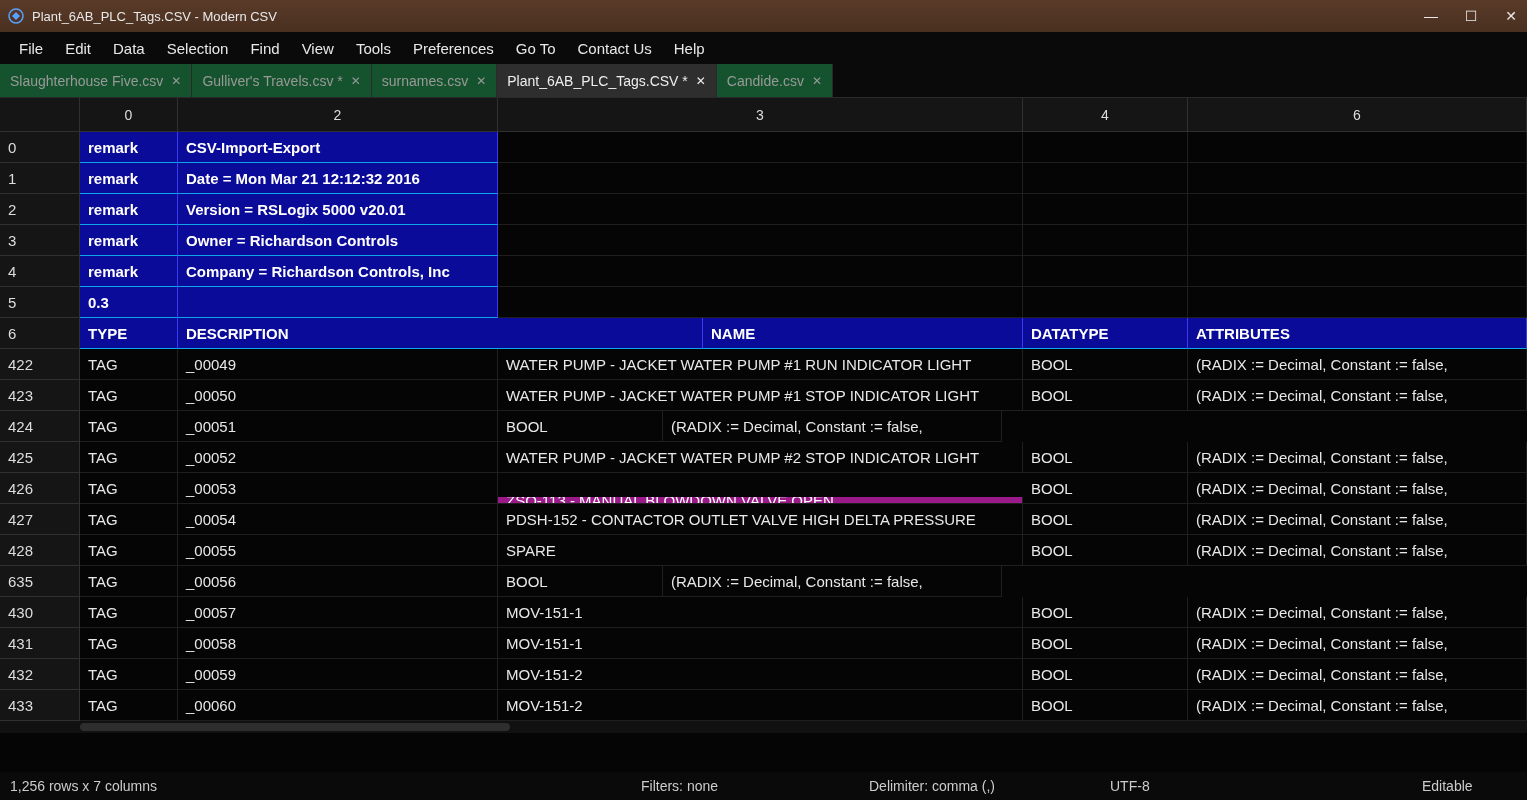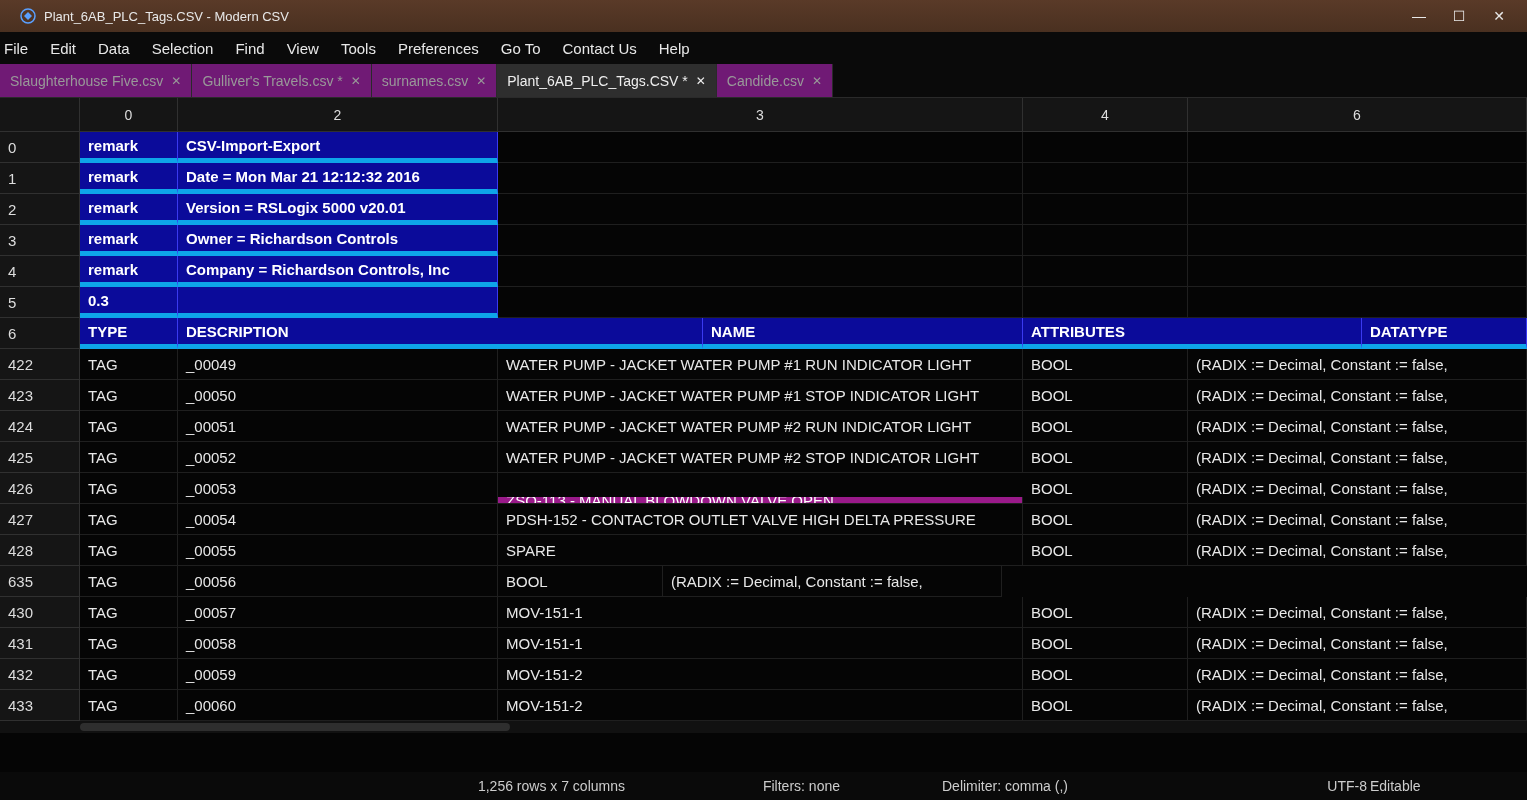--- a/index.html
+++ b/index.html
@@ -10,21 +10,21 @@
   width: 1527px;
   height: 800px;
   overflow: hidden;
   font-size: 14px;
 }
 .titlebar {
   height: 32px;
   background: linear-gradient(to bottom, #5a3a28, #4a3020);
   display: flex;
   align-items: center;
-  padding: 0 20px;
+  padding: 0 8px;
 }
 .titlebar .app-icon {
   width: 16px;
   height: 16px;
   margin-right: 8px;
 }
 .titlebar .title-text {
   flex: 1;
   font-size: 13px;
 }
@@ -35,39 +35,39 @@
 .titlebar .win-controls span {
   width: 16px;
   text-align: center;
   font-size: 14px;
 }
 .menubar {
   height: 32px;
   background: #0a0a0a;
   display: flex;
   align-items: center;
-  padding: 0 4px;
+  padding: 0 19px;
   gap: 22px;
   font-size: 15px;
 }
 .menubar span { cursor: default; }
 .tabbar {
   height: 34px;
   background: #0a0a0a;
   display: flex;
   align-items: stretch;
   border-bottom: 1px solid #2a2a2a;
 }
 .tab {
   display: flex;
   align-items: center;
   padding: 0 10px;
   gap: 6px;
   border-right: 1px solid #2a2a2a;
-  background: #701a75;
+  background: #14532d;
   color: #999;
   font-size: 14px;
 }
 .tab.active {
   background: #2e2e2e;
   color: #eee;
 }
 .tab .close { font-size: 12px; margin-left: 2px; }
 .grid {
   height: calc(800px - 32px - 32px - 34px - 28px);
@@ -115,21 +115,21 @@
   align-items: center;
   overflow: hidden;
   white-space: nowrap;
   font-size: 15px;
 }
 .cell.sel {
   background: #0b0b9a;
   color: #fff;
   font-weight: bold;
   border-right: 1px solid #3a3af0;
-  border-bottom: 5px solid #0ea5e9;
+  border-bottom: 1px solid #0ea5e9;
 }
 .cell.hl {
   background: #9a1a8a;
   color: #fff;
   margin-top: 24px;
 }
 .c0 { width: 80px; min-width:80px; }
 .c1 { width: 98px; min-width:98px; }
 .c2 { width: 320px; min-width:320px; }
 .c3 { width: 525px; min-width:525px; }
@@ -137,21 +137,21 @@
 .c5 { width: 339px; min-width:339px; }
 .statusbar {
   height: 28px;
   background: #0a0a0a;
   display: flex;
   align-items: center;
   padding: 0 10px;
   font-size: 14px;
   color: #ccc;
 }
-.statusbar .sb-item { margin-right: 3px; text-align: right; }
+.statusbar .sb-item { margin-right: 16px; }
 .statusbar .sb-left { width: 615px; }
 .statusbar .sb-filters { width: 212px; }
 .statusbar .sb-delim { width: 225px; }
 .statusbar .sb-enc { width: 296px; }
 .hscroll-track {
   height: 12px;
   background: #111;
   display: flex;
 }
 .hscroll-thumb {
@@ -272,22 +272,22 @@
         <div class="cell c2 sel"></div>
         <div class="cell c3"></div>
         <div class="cell c4"></div>
         <div class="cell c5"></div>
       </div>
       <div class="row">
         <div class="row-header c0">6</div>
         <div class="cell c1 sel">TYPE</div>
         <div class="cell c3 sel">DESCRIPTION</div>
         <div class="cell c2 sel">NAME</div>
+        <div class="cell c4 sel">DATATYPE</div>
         <div class="cell c5 sel">ATTRIBUTES</div>
-        <div class="cell c4 sel">DATATYPE</div>
       </div>
       <div class="row">
         <div class="row-header c0">422</div>
         <div class="cell c1">TAG</div>
         <div class="cell c2">_00049</div>
         <div class="cell c3">WATER PUMP - JACKET WATER PUMP #1 RUN INDICATOR LIGHT</div>
         <div class="cell c4">BOOL</div>
         <div class="cell c5">(RADIX := Decimal, Constant := false,</div>
       </div>
       <div class="row">
@@ -295,21 +295,20 @@
         <div class="cell c1">TAG</div>
         <div class="cell c2">_00050</div>
         <div class="cell c3">WATER PUMP - JACKET WATER PUMP #1 STOP INDICATOR LIGHT</div>
         <div class="cell c4">BOOL</div>
         <div class="cell c5">(RADIX := Decimal, Constant := false,</div>
       </div>
       <div class="row">
         <div class="row-header c0">424</div>
         <div class="cell c1">TAG</div>
         <div class="cell c2">_00051</div>
-        <div class="cell c3">WATER PUMP - JACKET WATER PUMP #2 RUN INDICATOR LIGHT</div>
         <div class="cell c4">BOOL</div>
         <div class="cell c5">(RADIX := Decimal, Constant := false,</div>
       </div>
       <div class="row">
         <div class="row-header c0">425</div>
         <div class="cell c1">TAG</div>
         <div class="cell c2">_00052</div>
         <div class="cell c3">WATER PUMP - JACKET WATER PUMP #2 STOP INDICATOR LIGHT</div>
         <div class="cell c4">BOOL</div>
         <div class="cell c5">(RADIX := Decimal, Constant := false,</div>

